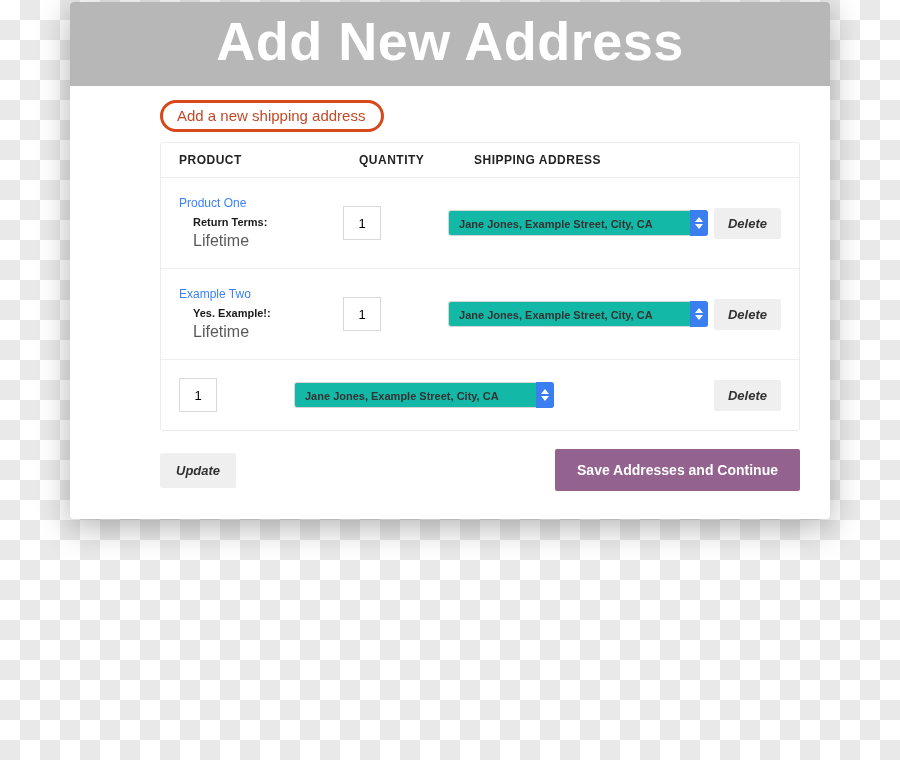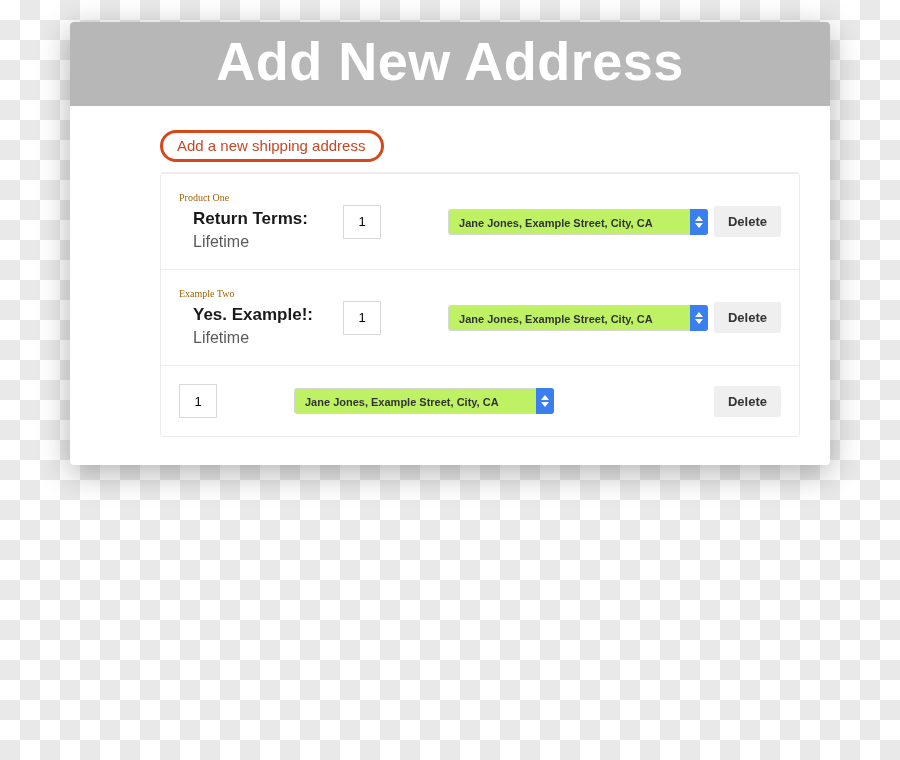--- a/index.html
+++ b/index.html
@@ -19,38 +19,38 @@
       linear-gradient(-45deg, #e9e9e9 25%, transparent 25%),
       linear-gradient(45deg, transparent 75%, #e9e9e9 75%),
       linear-gradient(-45deg, transparent 75%, #e9e9e9 75%);
     background-size: 40px 40px;
     background-position: 0 0, 0 20px, 20px -20px, -20px 0;
     display: flex;
     align-items: flex-start;
     justify-content: center;
   }
   .window {
-    margin-top: 22px;
+    margin-top: 2px;
     width: 760px;
     background: #fff;
     border-radius: 4px;
     box-shadow: 0 8px 32px rgba(0,0,0,0.3);
     overflow: hidden;
   }
   .titlebar {
     background: #b6b7b6;
     color: #ffffff;
     text-align: center;
     font-size: 54px;
     font-weight: 600;
     padding: 8px 0 14px;
     letter-spacing: 0.5px;
   }
   .content {
-    padding: 10px 30px 28px 90px;
+    padding: 0 30px 28px 90px;
   }
   .link-add {
     display: inline-block;
     color: #c14a29;
     font-size: 15px;
     margin-top: 14px;
     border: 3px solid #d6481a;
     border-radius: 18px;
     padding: 4px 16px 5px 14px;
     cursor: pointer;
@@ -72,27 +72,26 @@
   .col-qty      { width: 115px; }
   .col-addr     { flex: 1 1 auto; }
   .col-act      { width: 80px; }
   .row {
     display: flex;
     align-items: center;
     padding: 18px 18px;
     border-top: 1px solid #eeeeee;
   }
   .prod-name {
-    color: #a16207;
-    font-size: 10px;
+    color: #3b82f6;
+    font-size: 12px;
     margin-bottom: 6px;
-    font-family: Liberation Serif, serif;
   }
   .prod-attr {
-    font-size: 17px;
+    font-size: 11px;
     font-weight: 700;
     color: #1a1a1a;
     padding-left: 14px;
   }
   .prod-attr2 {
     font-size: 16px;
     color: #5a5a5a;
     padding-left: 14px;
     margin-top: 4px;
   }
@@ -104,21 +103,21 @@
     font-size: 13px;
   }
   .sel-wrap {
     position: relative;
     width: 260px;
   }
   .sel-box {
     width: 100%;
     border: 1px solid #d6d6d6;
     border-radius: 3px;
-    background: #bef264;
+    background: #14b8a6;
     font-size: 11px;
     font-weight: 700;
     color: #333;
     padding: 6px 28px 6px 10px;
     box-sizing: border-box;
     height: 26px;
     line-height: 14px;
     overflow: hidden;
     white-space: nowrap;
     cursor: pointer;
@@ -151,20 +150,21 @@
   }
   .btn-grey {
     background: #efefef;
     border: 0;
     color: #333;
     font-weight: 700;
     font-size: 13px;
     padding: 10px 16px;
     border-radius: 2px;
     cursor: pointer;
+    font-style: italic;
   }
   .btn-grey.small { padding: 8px 14px; }
   .actions {
     display: flex;
     justify-content: space-between;
     align-items: center;
     margin-top: 18px;
   }
   .btn-primary {
     background: #93628f;
@@ -182,20 +182,25 @@
 
 <div class="stage">
   <div class="window">
     <div class="titlebar">Add New Address</div>
 
     <div class="content">
 
       <span class="link-add">Add a new shipping address</span>
 
       <div class="panel">
+        <div class="hdr">
+          <div class="col-product">PRODUCT</div>
+          <div class="col-qty">QUANTITY</div>
+          <div class="col-addr">SHIPPING ADDRESS</div>
+        </div>
 
         <div class="row">
           <div class="col-product">
             <div class="prod-name">Product One</div>
             <div class="prod-attr">Return Terms:</div>
             <div class="prod-attr2">Lifetime</div>
           </div>
           <div class="col-qty">
             <input class="qty-input" value="1" style="">
           </div>
@@ -239,16 +244,20 @@
               <div class="sel-box">Jane Jones, Example Street, City, CA</div>
               <div class="sel-btn"></div>
             </div>
           </div>
           <div class="col-act" style="text-align:right;">
             <button class="btn-grey small">Delete</button>
           </div>
         </div>
       </div>
 
+      <div class="actions">
+        <button class="btn-grey">Update</button>
+        <button class="btn-primary">Save Addresses and Continue</button>
+      </div>
 
     </div>
   </div>
 </div>
 
 </body></html>

